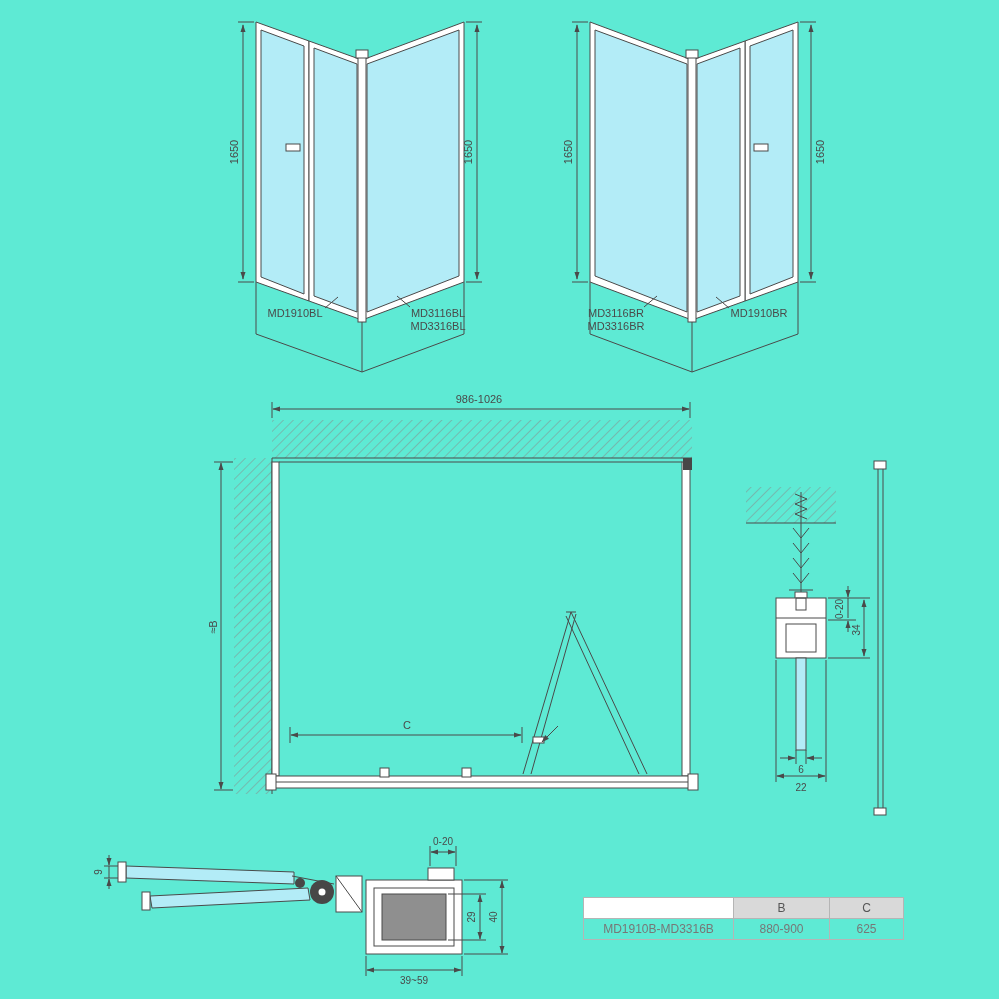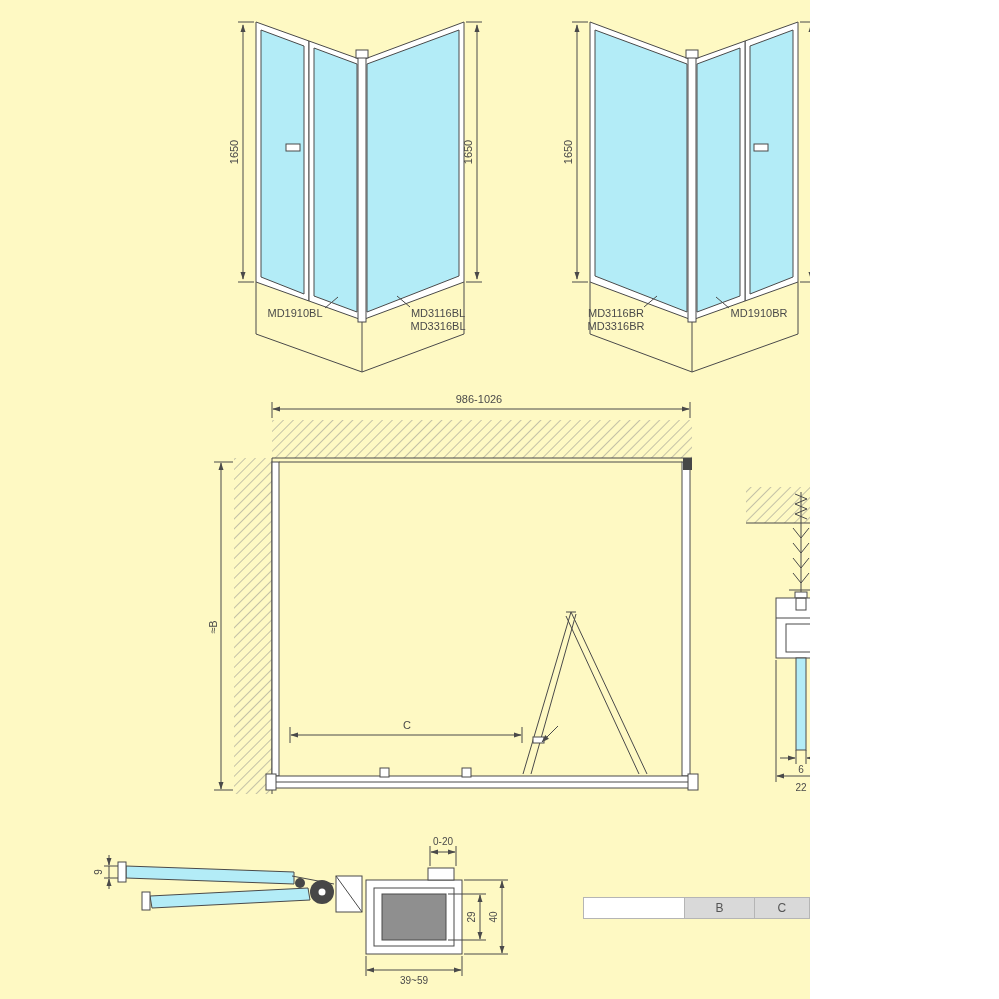--- a/index.html
+++ b/index.html
@@ -1,17 +1,17 @@
 <!DOCTYPE html>
 <html><head>
 <meta charset="utf-8">
 <title>Shower enclosure technical drawing</title>
 <style>
   html,body{margin:0;padding:0;background:#fff;}
-  .sheet{position:relative;width:810px;height:999px;background:#fef9c3;font-family:"Liberation Sans",sans-serif;overflow:hidden;}
+  .sheet{position:relative;width:999px;height:999px;background:#5eead4;font-family:"Liberation Sans",sans-serif;overflow:hidden;}
   .sheet > svg{position:absolute;left:0;top:0;}
   svg text{font-family:"Liberation Sans",sans-serif;fill:#4a4a4a;}
   .dim{font-size:11px;}
   .dim-sm{font-size:10px;}
   .lbl{font-size:11px;}
   .ln{stroke:#4a4a4a;stroke-width:1;fill:none;}
   .wh{fill:#ffffff;stroke:#4a4a4a;stroke-width:1;}
   .gl{fill:#b3ecf7;stroke:#4a4a4a;stroke-width:1;}
   .dk{fill:#474747;stroke:none;}
   .gray{fill:#8f8f8f;stroke:#4a4a4a;stroke-width:1;}
@@ -277,17 +277,22 @@
           <col class="col-c">
         </colgroup>
     <thead>
       <tr>
         <th></th>
         <th>B</th>
         <th>C</th>
       </tr>
     </thead>
     <tbody>
+      <tr>
+        <td>MD1910B-MD3316B</td>
+        <td>880-900</td>
+        <td>625</td>
+      </tr>
     </tbody>
   </table>
 </div>
 
 </div>
 
 </body></html>

